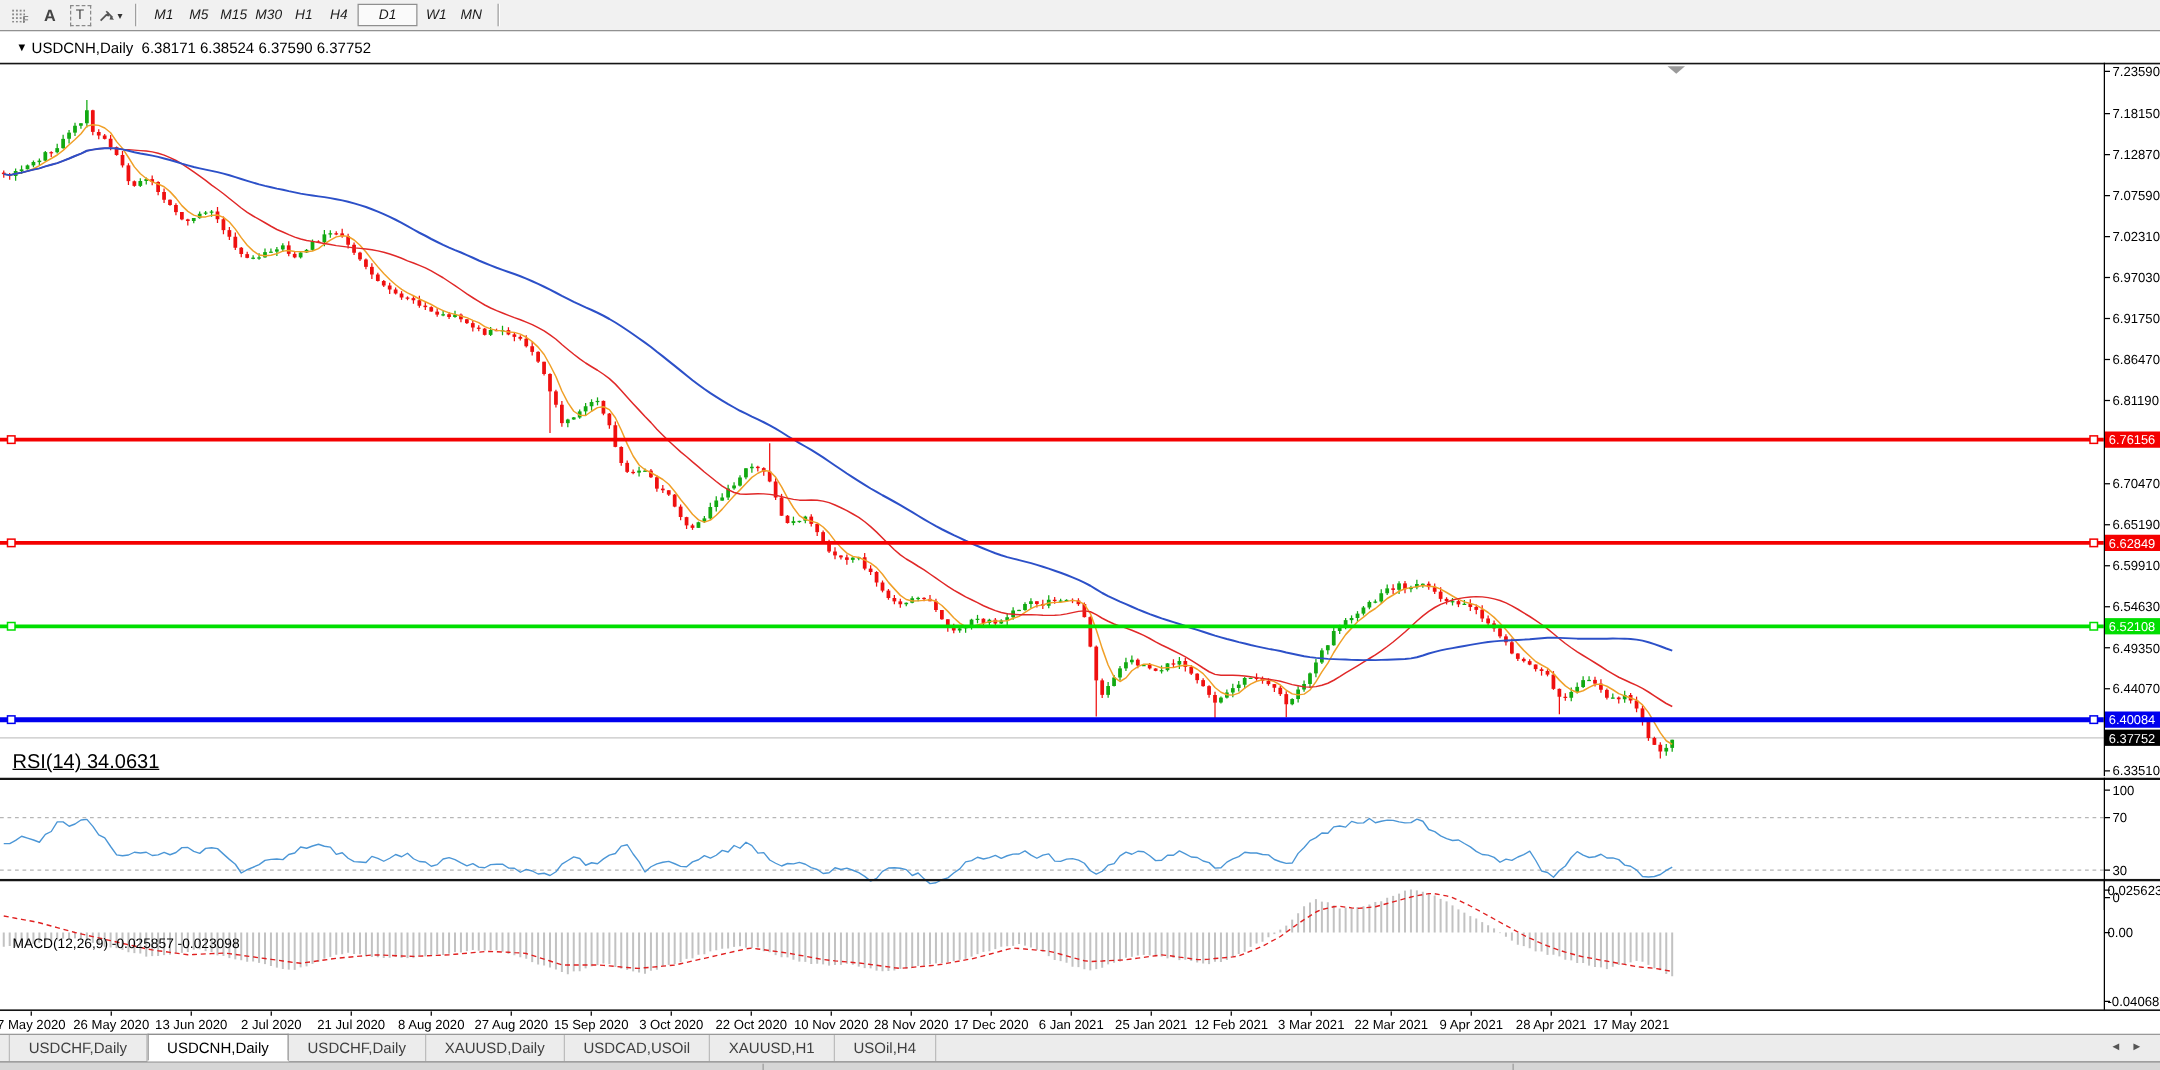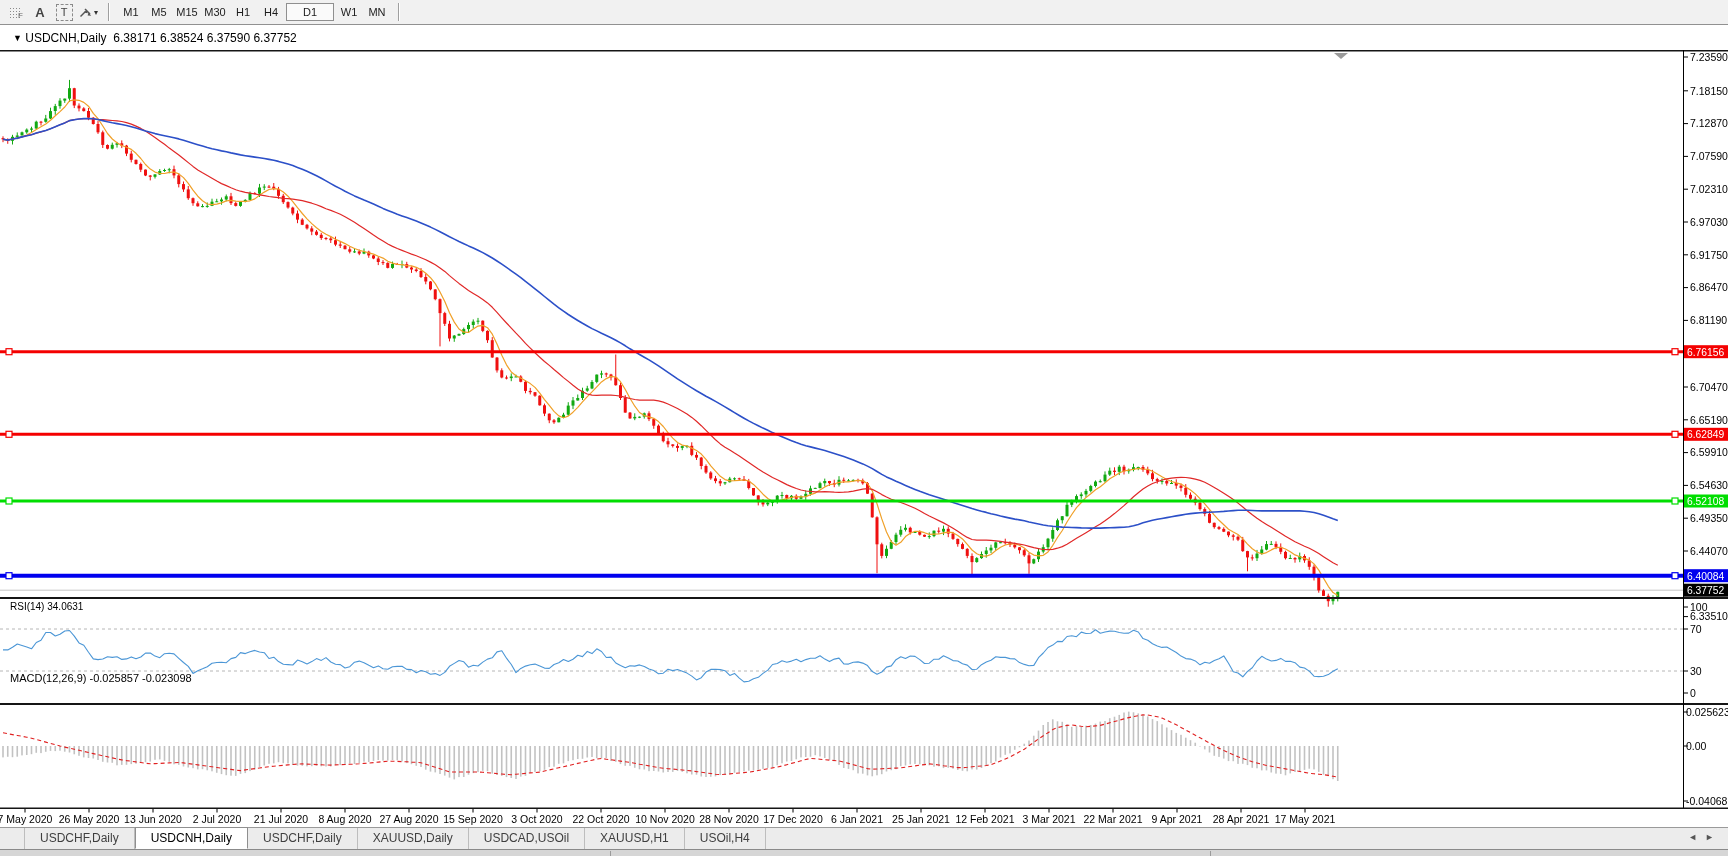--- a/index.html
+++ b/index.html
@@ -14,31 +14,31 @@
   .fsub{font-size:8px;color:#666;margin-left:-2px;margin-top:6px;}
   .letterA{font-weight:bold;font-size:13px;color:#444;}
   .tbox{border:1px dashed #8a8a8a;width:15px;height:15px;line-height:14px;text-align:center;
     font-size:11px;color:#444;min-width:15px;}
   .caret{font-size:8px;color:#333;margin-left:1px;}
   .vsep{width:0;height:18px;border-left:1px solid #9f9f9f;border-right:1px solid #ffffff;margin:0 7px;}
   .tfbtn{width:26px;text-align:center;font-size:11px;color:#1c1c1c;height:18px;line-height:18px;margin:0 1px;}
   .tfbtn.active{background:#fafafa;border:1px solid #8f8f8f;height:18px;line-height:16px;box-sizing:border-box;width:48px;}
   
   #main-box{position:absolute;top:26px;left:0;width:1728px;height:571px;margin-top:24px;}
-  #rsi-box{position:absolute;top:597px;left:0;width:1728px;height:106px;}
+  #rsi-box{position:absolute;top:622px;left:0;width:1728px;height:106px;}
   #macd-box{position:absolute;top:703px;left:0;width:1577px;height:106px;}
   #timeline-box{position:absolute;top:809px;left:0;width:1728px;height:18px;background:#fff;}
   
   #chart-title{position:absolute;top:31px;left:13px;font-size:12px;color:#000;z-index:5;white-space:pre;}
   #chart-title .tri{font-size:9px;vertical-align:1px;}
-  #rsi-label{position:absolute;top:601px;left:10px;font-size:10px;color:#000;z-index:5;}
-  #macd-label{position:absolute;top:672px;left:10px;font-size:11px;color:#000;z-index:5;}
+  #rsi-label{position:absolute;top:601px;left:10px;font-size:16px;color:#000;z-index:5;text-decoration:underline;}
+  #macd-label{position:absolute;top:749px;left:10px;font-size:11px;color:#000;z-index:5;}
   
   #tabbar{position:absolute;top:827px;left:0;width:1728px;height:22px;background:#ececec;
-    border-top:1px solid #9a9a9a;display:flex;align-items:stretch;padding-left:24px;box-sizing:border-box;font-size:12px;}
+    border-top:1px solid #9a9a9a;display:flex;align-items:stretch;padding-left:7px;box-sizing:border-box;font-size:12px;}
   .tab{padding:0 15px;line-height:20px;color:#3f3f3f;border-right:1px solid #bdbdbd;white-space:nowrap;}
   .tab:first-child{border-left:1px solid #bdbdbd;}
   .tab.active{background:#fff;border:1px solid #8f8f8f;border-bottom:1px solid #fff;margin-top:-1px;
     color:#000;z-index:2;line-height:21px;}
   #tab-scroll{position:absolute;right:6px;top:832px;z-index:3;font-size:9px;color:#555;letter-spacing:8px;}
   
   #statusbar{position:absolute;top:849px;left:0;width:1728px;height:7px;background:#d6d6d6;
     border-top:1px solid #8a8a8a;box-sizing:border-box;}
   .statsep{position:absolute;top:1px;width:1px;height:6px;background:#9b9b9b;}
   svg text{font-family:"Liberation Sans",sans-serif;}
@@ -58,21 +58,21 @@
   <span class="ticon">
     <svg width="15" height="13" viewBox="0 0 15 13">
       <line x1="2.5" y1="10.5" x2="7.5" y2="5.5" stroke="#555" stroke-width="1.4"></line>
       <polygon points="8.8,3.6 9.6,7.2 5.8,6.6" fill="#555"></polygon>
       <line x1="7" y1="3" x2="12" y2="8" stroke="#555" stroke-width="1.4"></line>
       <polygon points="13.2,9.8 9.6,9.6 10.6,6.4" fill="#555"></polygon>
     </svg>
     <span class="caret">▾</span>
   </span>
   <span class="vsep"></span>
-  <span id="tf-buttons" style="display:flex;align-items:center;">
+  <span id="tf-buttons" style="display:flex;align-items:center;font-style:italic;">
       <span class="tfbtn">M1</span>
       <span class="tfbtn">M5</span>
       <span class="tfbtn">M15</span>
       <span class="tfbtn">M30</span>
       <span class="tfbtn">H1</span>
       <span class="tfbtn">H4</span>
       <span class="tfbtn active">D1</span>
       <span class="tfbtn">W1</span>
       <span class="tfbtn">MN</span>
     </span>

